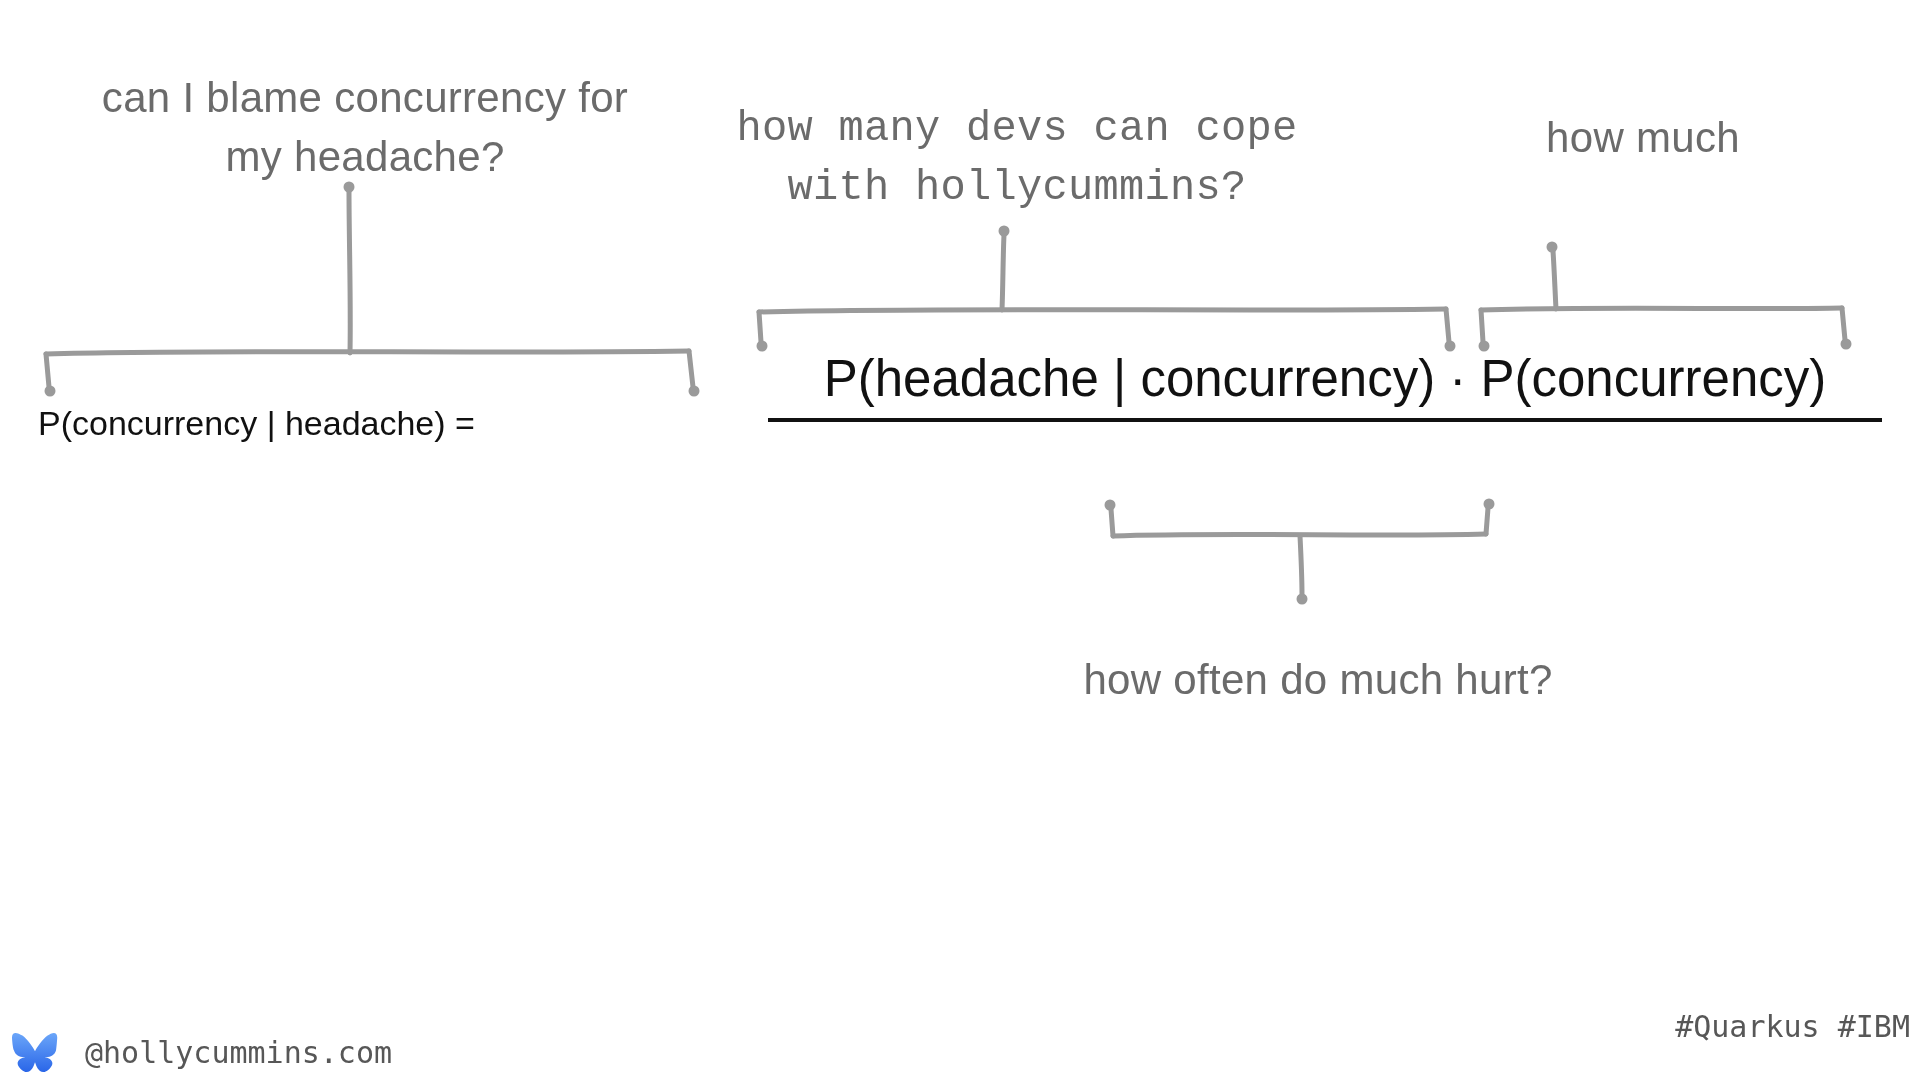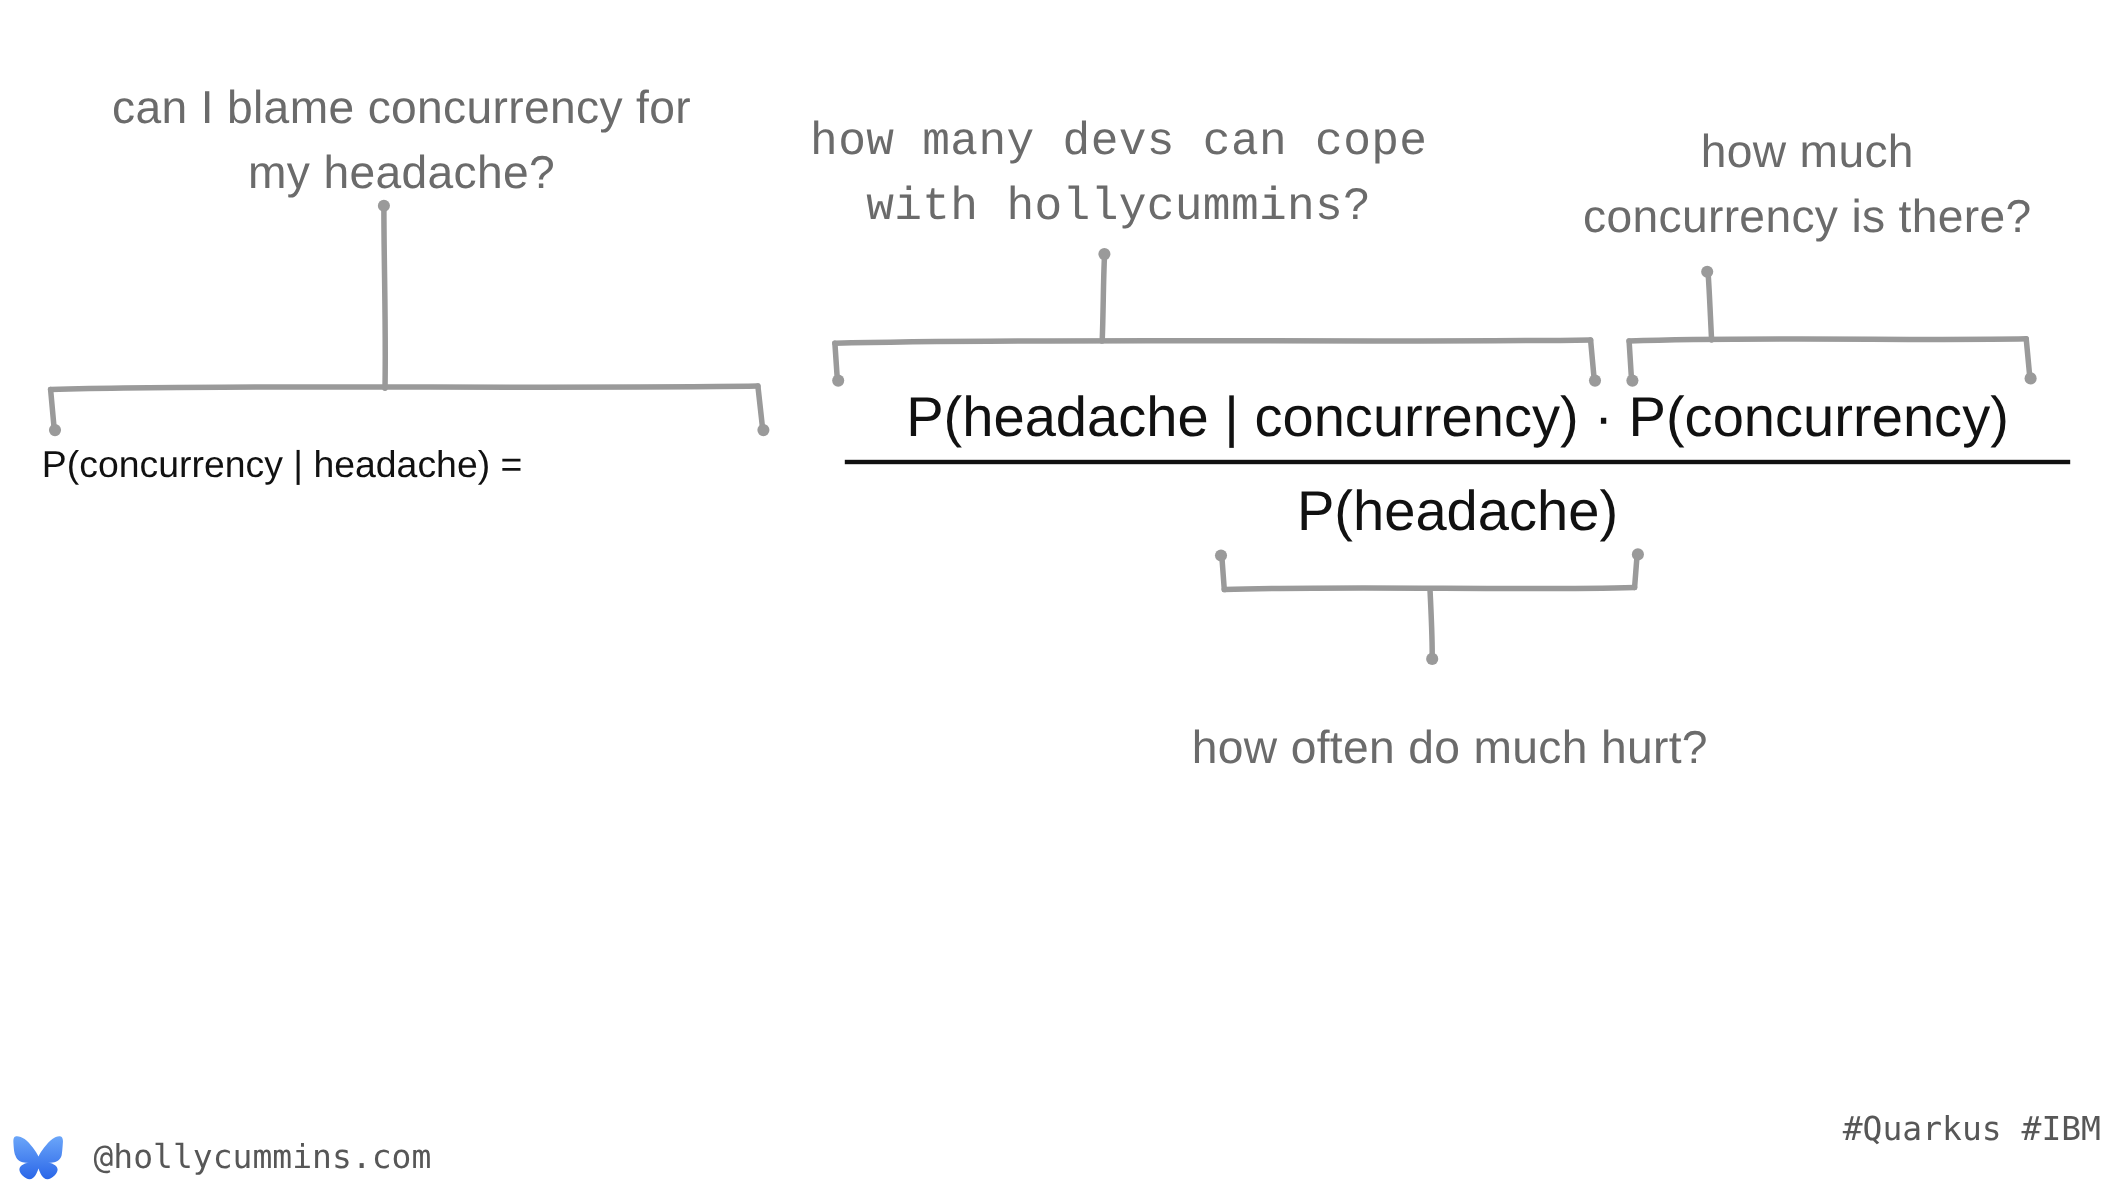--- a/index.html
+++ b/index.html
@@ -141,33 +141,31 @@
   <div>my headache?</div>
 </div>
 
 <div class="annotation" style="left:1017px; top:100px;font-family:Liberation Mono, monospace;">
   <div>how many devs can cope</div>
   <div>with hollycummins?</div>
 </div>
 
 <div class="annotation" style="left:1643px; top:108px;">
   <div>how much</div>
-  <div>concurrency is there?</div>
 </div>
 
 <div class="annotation" style="left:1318px; top:650px;">
   <div>how often do much hurt?</div>
 </div>
 
 <div class="lhs"><span>P(concurrency | headache)</span> <span>=</span></div>
 
 <div class="fraction">
   <div class="numerator">P(headache | concurrency) · P(concurrency)</div>
   <div class="frac-bar"></div>
-  <div class="denominator">P(headache)</div>
 </div>
 
 <div class="footer-left">
   <svg class="butterfly" viewBox="0 0 600 530" xmlns="http://www.w3.org/2000/svg">
     <defs>
       <linearGradient id="bf" x1="0" y1="0" x2="0" y2="1">
         <stop offset="0" stop-color="#6ba6f9"></stop>
         <stop offset="1" stop-color="#2a66e8"></stop>
       </linearGradient>
     </defs>

